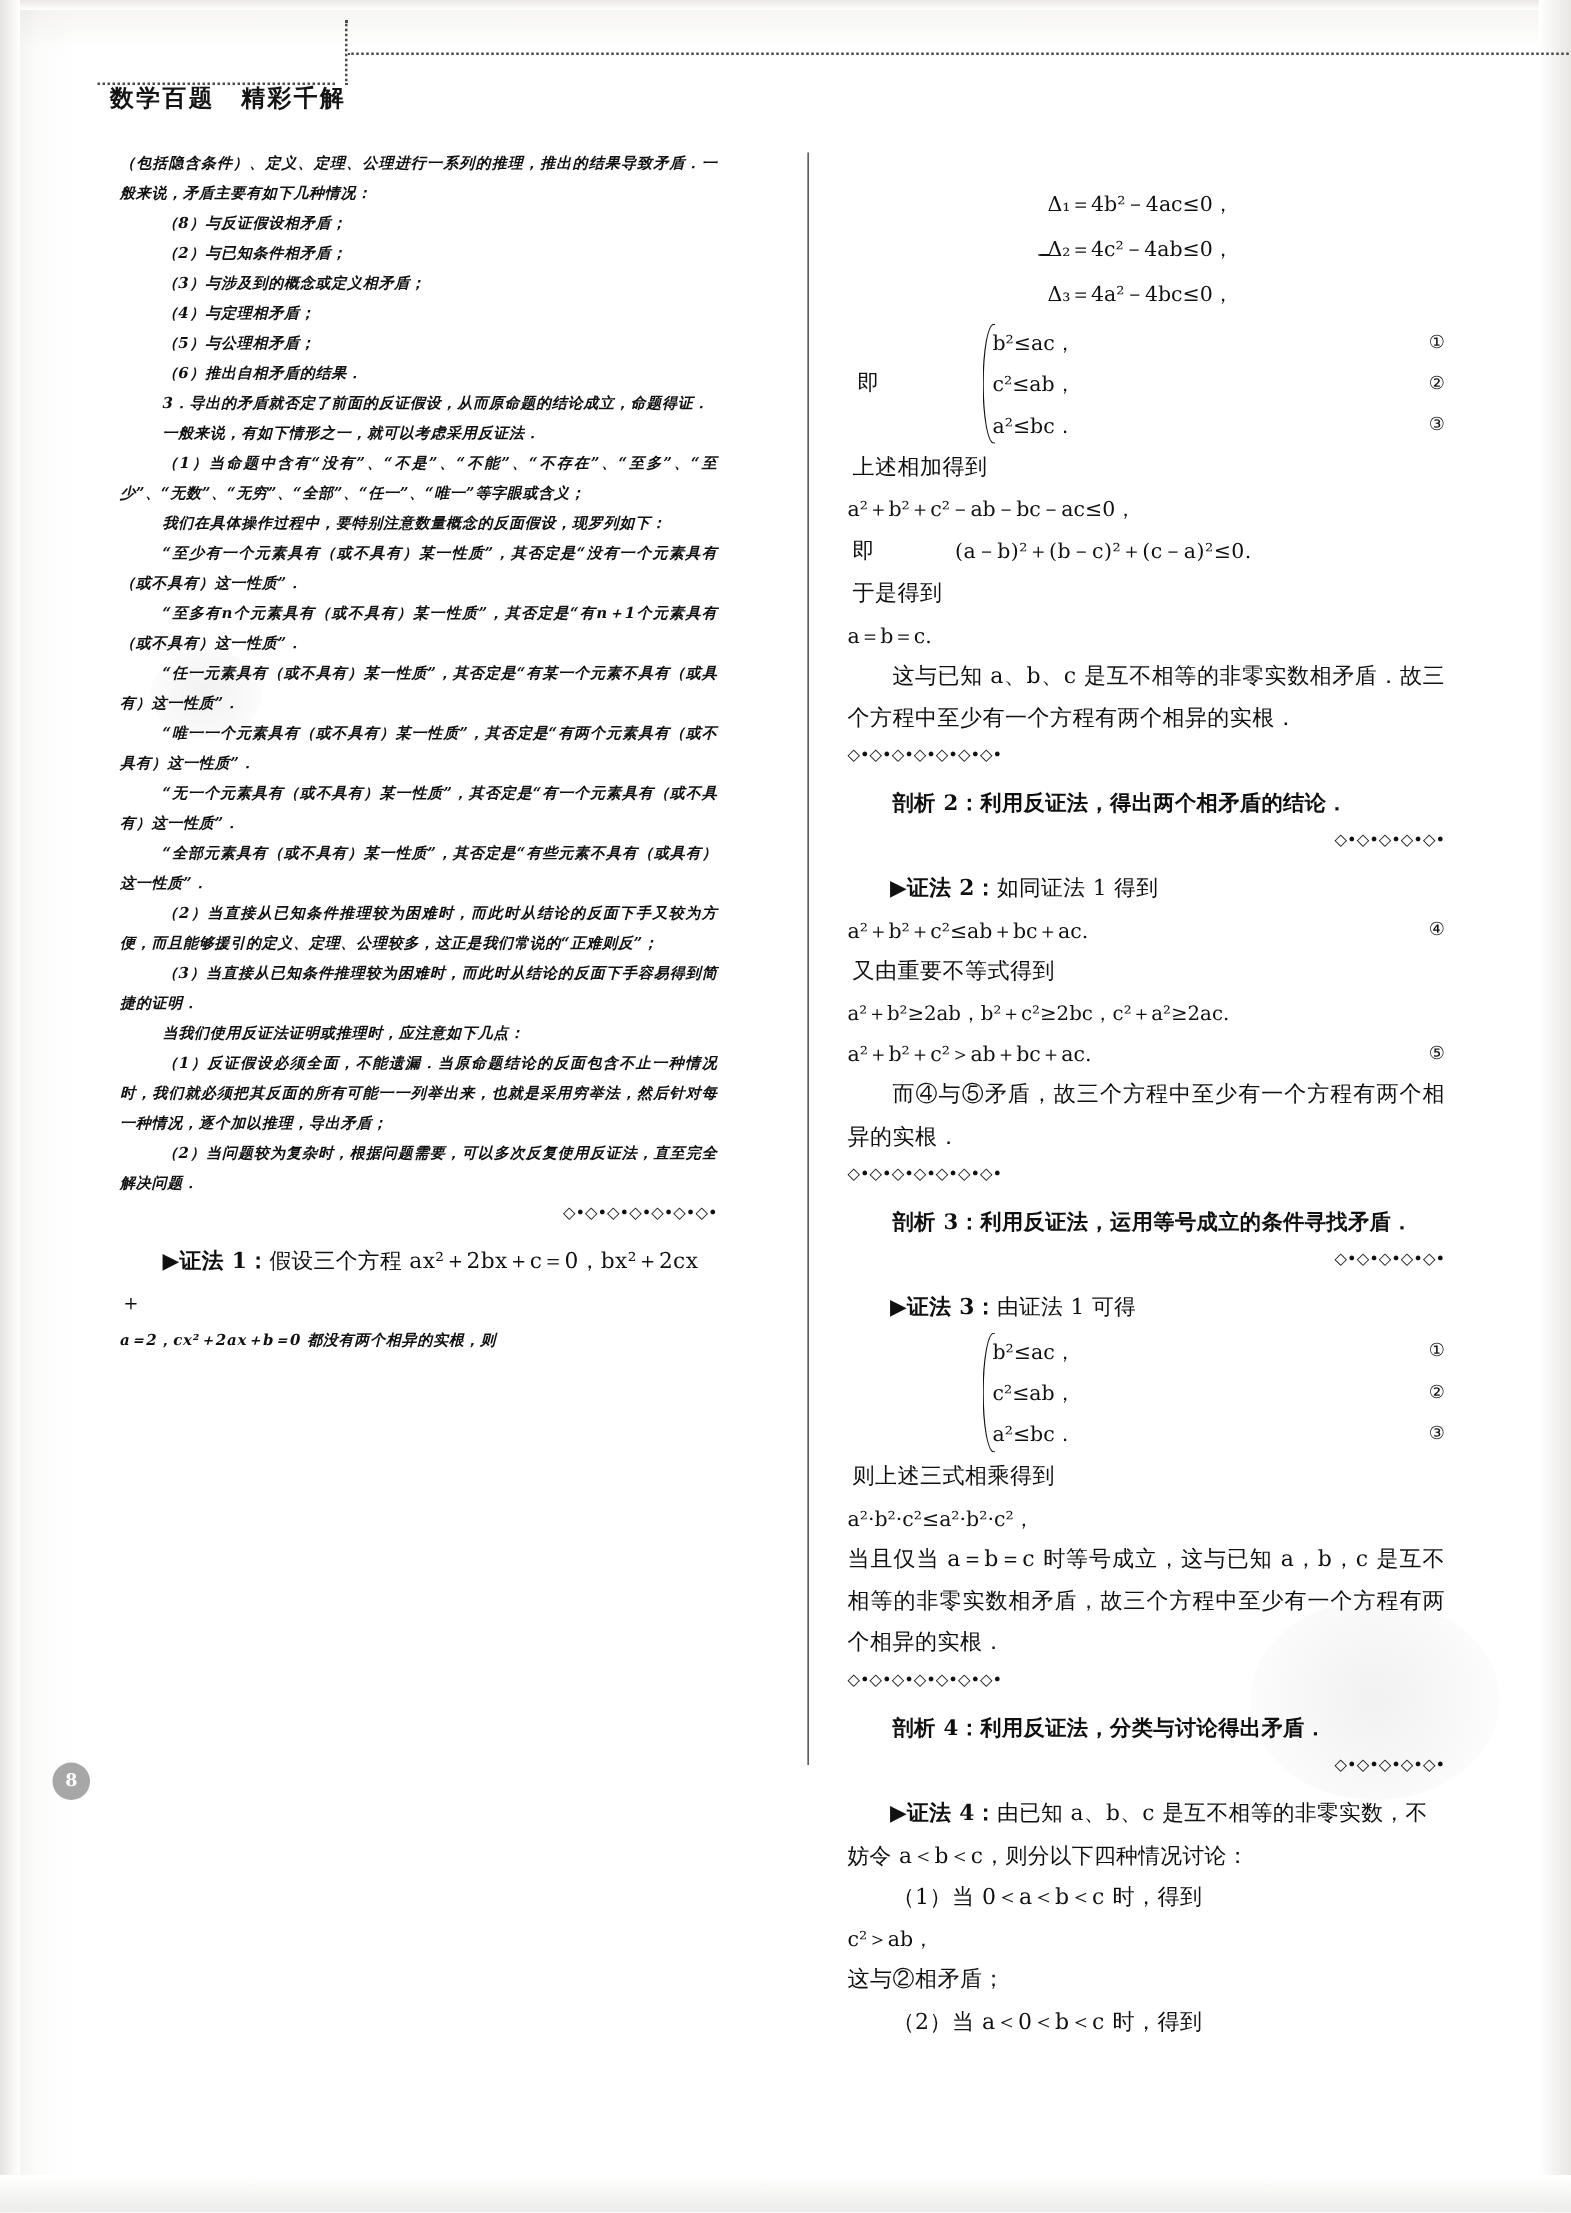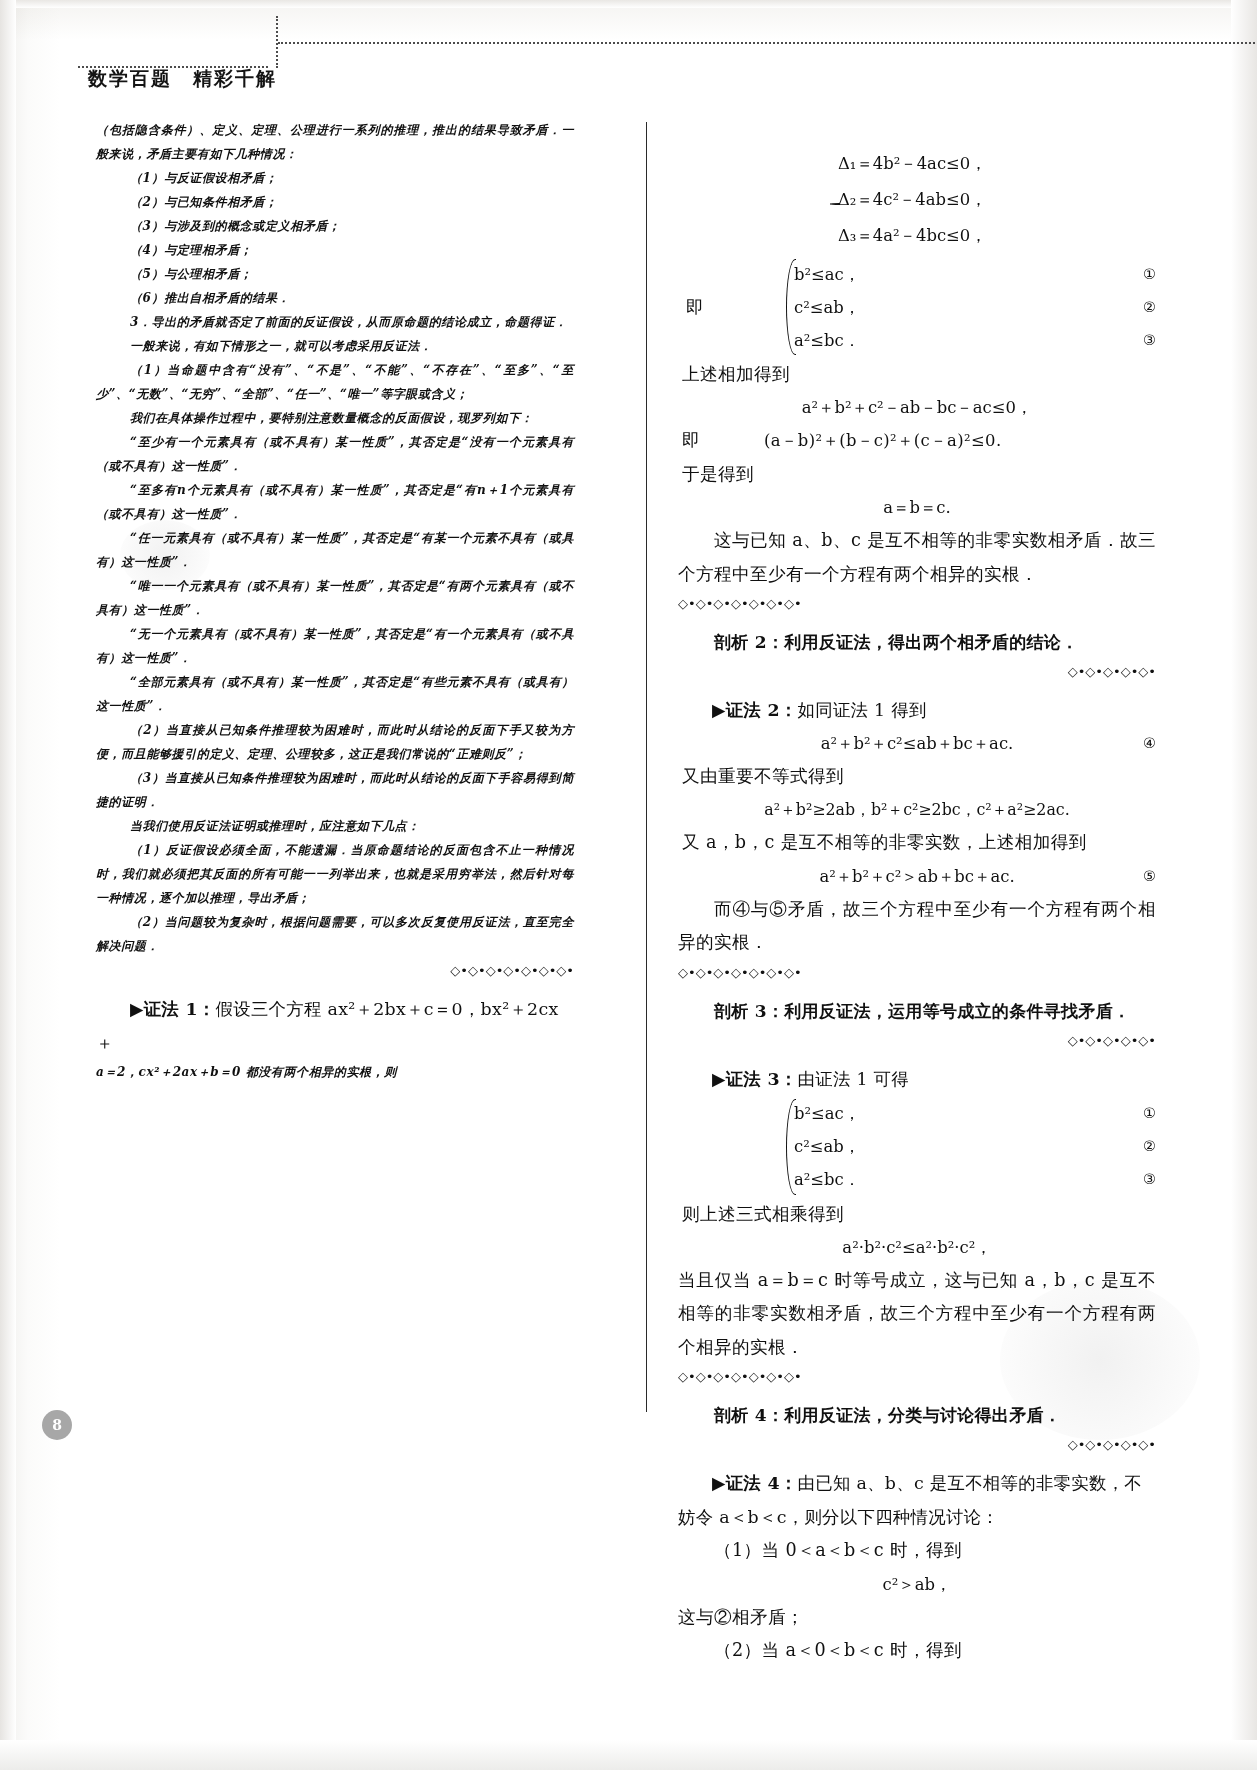--- a/index.html
+++ b/index.html
@@ -94,21 +94,20 @@
     font-size:17.6px;
     line-height:33.4px;
     letter-spacing:0.4px;
     text-align:justify;
     text-justify:inter-character;
   }
   p.zh-up.ind { text-indent:36px; }
 
   .mathline {
     margin:0;
-    text-align:center;
     font-family:"DejaVu Serif", serif;
     font-size:16.4px;
     line-height:33px;
     white-space:nowrap;
   }
 
   
   .eqrow { position:relative; }
   .eqtag {
     position:absolute; right:0; top:0;
@@ -207,21 +206,21 @@
 
 <div class="folio">8</div>
 
 <div class="body-cols">
 
   <div class="col-divider"></div>
 
   <div class="col col-left">
 
     <p class="zh noind">（包括隐含条件）、定义、定理、公理进行一系列的推理，推出的结果导致矛盾．一般来说，矛盾主要有如下几种情况：</p>
-    <p class="zh ind">（1）与反证假设相矛盾；</p>
+    <p class="zh ind">（8）与反证假设相矛盾；</p>
     <p class="zh ind">（2）与已知条件相矛盾；</p>
     <p class="zh ind">（3）与涉及到的概念或定义相矛盾；</p>
     <p class="zh ind">（4）与定理相矛盾；</p>
     <p class="zh ind">（5）与公理相矛盾；</p>
     <p class="zh ind">（6）推出自相矛盾的结果．</p>
     <p class="zh ind">3．导出的矛盾就否定了前面的反证假设，从而原命题的结论成立，命题得证．</p>
     <p class="zh ind">一般来说，有如下情形之一，就可以考虑采用反证法．</p>
     <p class="zh ind">（1）当命题中含有“没有”、“不是”、“不能”、“不存在”、“至多”、“至少”、“无数”、“无穷”、“全部”、“任一”、“唯一”等字眼或含义；</p>
     <p class="zh ind">我们在具体操作过程中，要特别注意数量概念的反面假设，现罗列如下：</p>
     <p class="zh ind">“至少有一个元素具有（或不具有）某一性质”，其否定是“没有一个元素具有（或不具有）这一性质”．</p>
@@ -303,21 +302,20 @@
       <span>▶证法 2：</span><span class="reg">如同证法 1 得到</span>
     </p>
     <p class="mathline eqrow">
       <span>a²＋b²＋c²≤ab＋bc＋ac.</span>
       <span class="eqtag">④</span>
     </p>
 
     <p class="zh-up" style="text-indent:4px;">又由重要不等式得到</p>
     <p class="mathline" style="font-size:15.8px;">a²＋b²≥2ab，b²＋c²≥2bc，c²＋a²≥2ac.</p>
 
-    <p class="zh-up" style="text-indent:4px;">又 a，b，c 是互不相等的非零实数，上述相加得到</p>
     <p class="mathline eqrow">
       <span>a²＋b²＋c²＞ab＋bc＋ac.</span>
       <span class="eqtag">⑤</span>
     </p>
 
     <p class="zh-up ind">而④与⑤矛盾，故三个方程中至少有一个方程有两个相异的实根．</p>
 
     <p class="ornament left">◇•◇•◇•◇•◇•◇•◇•</p>
     <div class="spacer-8"></div>
 

